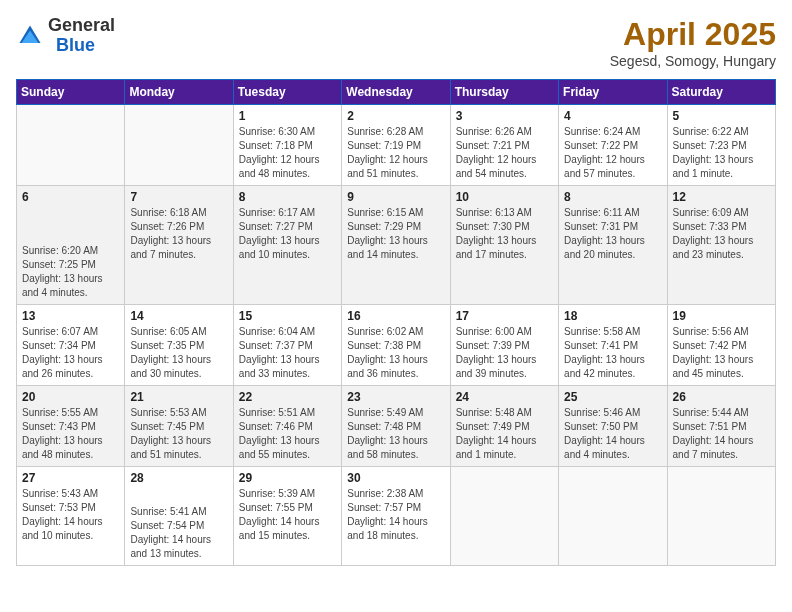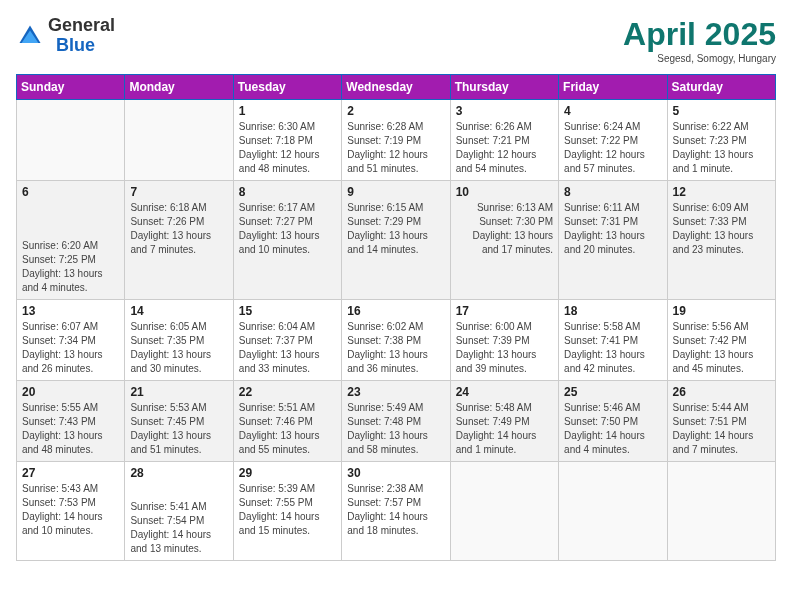--- a/index.html
+++ b/index.html
@@ -33,33 +33,33 @@
     .logo-icon {
       width: 28px;
       height: 28px;
     }
     .title-area {
       text-align: right;
     }
     .month-title {
       font-size: 32px;
       font-weight: bold;
-      color: #0f766e;
+      color: #a16207;
     }
     .subtitle {
-      font-size: 10px;
+      font-size: 14px;
       color: #444;
     }
     .calendar {
       width: 100%;
       border-collapse: collapse;
       font-size: 10.5px;
     }
     .calendar th {
-      background: #a21caf;
+      background: #4c1d95;
       color: #fff;
       padding: 5px 4px;
       text-align: left;
       font-size: 12px;
       font-weight: bold;
       border: 1px solid #1565c0;
     }
     .calendar td {
       border: 1px solid #ccc;
       vertical-align: top;
@@ -183,21 +183,21 @@
         </td>
         <td>
           <div class="day-num">9</div>
           <div class="day-info" style="white-space: pre-line;">Sunrise: 6:15 AM
 Sunset: 7:29 PM
 Daylight: 13 hours
 and 14 minutes.</div>
         </td>
         <td>
           <div class="day-num">10</div>
-          <div class="day-info" style="white-space: pre-line; text-align: right;">Sunrise: 6:13 AM
+          <div class="day-info" style="white-space: pre-line;">Sunrise: 6:13 AM
 Sunset: 7:30 PM
 Daylight: 13 hours
 and 17 minutes.</div>
         </td>
         <td>
           <div class="day-num">8</div>
           <div class="day-info" style="white-space: pre-line;">Sunrise: 6:11 AM
 Sunset: 7:31 PM
 Daylight: 13 hours
 and 20 minutes.</div>

